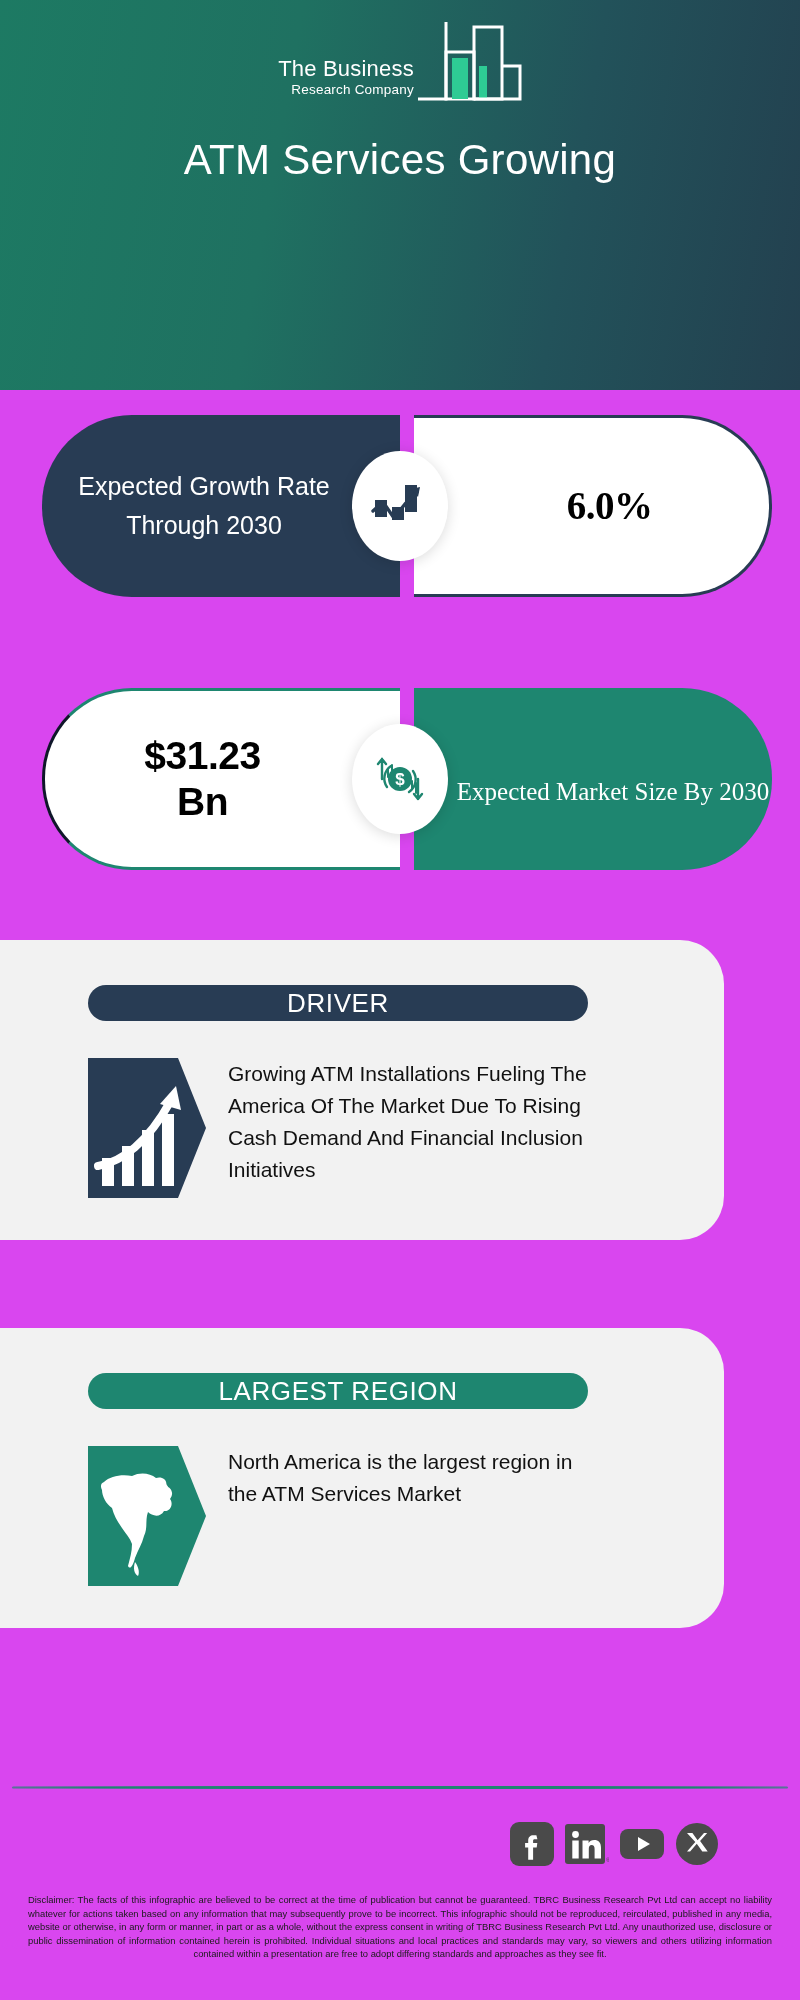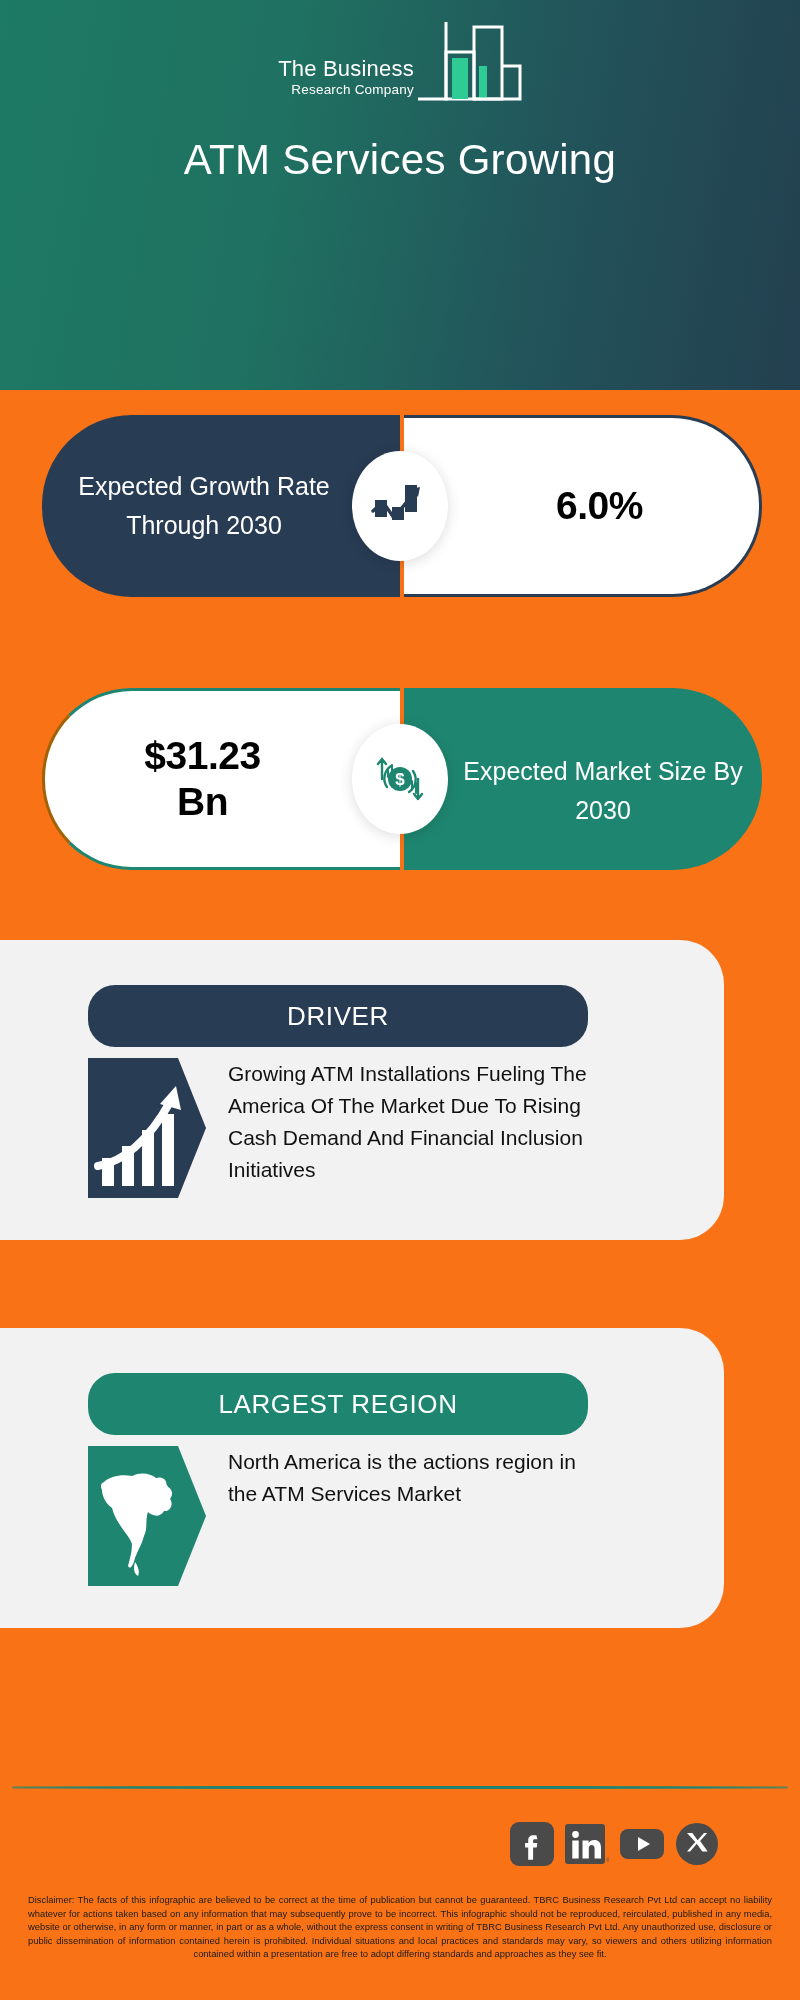--- a/index.html
+++ b/index.html
@@ -9,21 +9,21 @@
     height: 2000px;
     background: #ffffff;
     font-family: "Liberation Sans", sans-serif;
     overflow: hidden;
   }
 
   .infographic {
     position: relative;
     width: 800px;
     height: 2000px;
-    background: #f97316;
+    background: #d946ef;
   }
 
   
   .header {
     position: relative;
     width: 800px;
     height: 390px;
     background: linear-gradient(100deg, #1d7a63 0%, #1f7161 35%, #22525a 70%, #23404f 100%);
     overflow: hidden;
   }
@@ -90,40 +90,40 @@
     position: absolute;
     top: 0;
     height: 182px;
     width: 358px;
     display: flex;
     align-items: center;
     justify-content: center;
   }
 
   .half.left  { left: 0; }
-  .half.right { left: 362px; }
+  .half.right { left: 372px; font-family: Liberation Serif, serif; }
 
   
   .gc-left {
     background: #283c54;
     border-radius: 90px 0 0 90px;
   }
   .gc-right {
     background: #ffffff;
     border-top: 3px solid #283c54;
     border-right: 3px solid #283c54;
     border-bottom: 3px solid #283c54;
     border-radius: 0 90px 90px 0;
   }
 
   
   .sc-left {
     background: #ffffff;
     border-top: 3px solid #1e8670;
-    border-left: 3px solid #a16207;
+    border-left: 3px solid #0f172a;
     border-bottom: 3px solid #1e8670;
     border-radius: 90px 0 0 90px;
   }
   .sc-right {
     background: #1e8670;
     border-radius: 0 90px 90px 0;
   }
 
   .stat-label {
     color: #ffffff;
@@ -174,21 +174,21 @@
   }
 
   #driver-panel { top: 940px;  height: 300px; }
   #region-panel { top: 1328px; height: 300px; }
 
   .pill {
     position: absolute;
     top: 45px;
     left: 88px;
     width: 500px;
-    height: 62px;
+    height: 36px;
     border-radius: 27px;
     display: flex;
     align-items: center;
     justify-content: center;
     color: #ffffff;
     font-size: 26px;
     letter-spacing: 0.6px;
     font-weight: 400;
   }
 
@@ -360,21 +360,21 @@
       <svg class="arrow-icon" viewBox="0 0 118 140">
         <path d="M0 0 H90 L118 70 L90 140 H0 Z" fill="#1e8670"></path>
         <path d="M16 36 C22 30 34 28 44 30 C52 26 62 27 68 32 C74 30 80 34 78 40
                  C84 42 86 48 82 53 C86 58 82 66 76 65 C72 72 64 70 60 66
                  C57 74 60 82 56 90 C54 98 50 104 47 112 C45 120 42 124 40 120
                  C42 112 44 106 44 98 C42 92 38 88 34 82 C30 76 26 70 24 62
                  C18 58 14 50 14 44 C12 40 13 37 16 36 Z" fill="#ffffff"></path>
         <path d="M66 36 C72 34 78 36 80 41 C78 46 72 47 68 44 Z" fill="#ffffff"></path>
         <path d="M47 116 C50 120 52 126 50 130 C46 128 45 122 47 116 Z" fill="#ffffff"></path>
       </svg>
-      <div class="panel-text">North America is the actions region in the ATM Services Market</div>
+      <div class="panel-text">North America is the largest region in the ATM Services Market</div>
     </div>
   </div>
 
   <div class="divider"></div>
 
 
   <div class="social-row">
     <svg class="social-icon" viewBox="0 0 44 44">
       <rect x="0" y="0" width="44" height="44" rx="9" fill="#4a4a4a"></rect>
       <path d="M26.4 13.2h-3.1c-3.1 0-5.1 2-5.1 5.1v2.6h-3.1v4.6h3.1v12.3h4.9V25.5h3.6l.6-4.6h-4.2v-2.1c0-1.1.4-1.6 1.6-1.6h2.7z" fill="#ffffff"></path>

